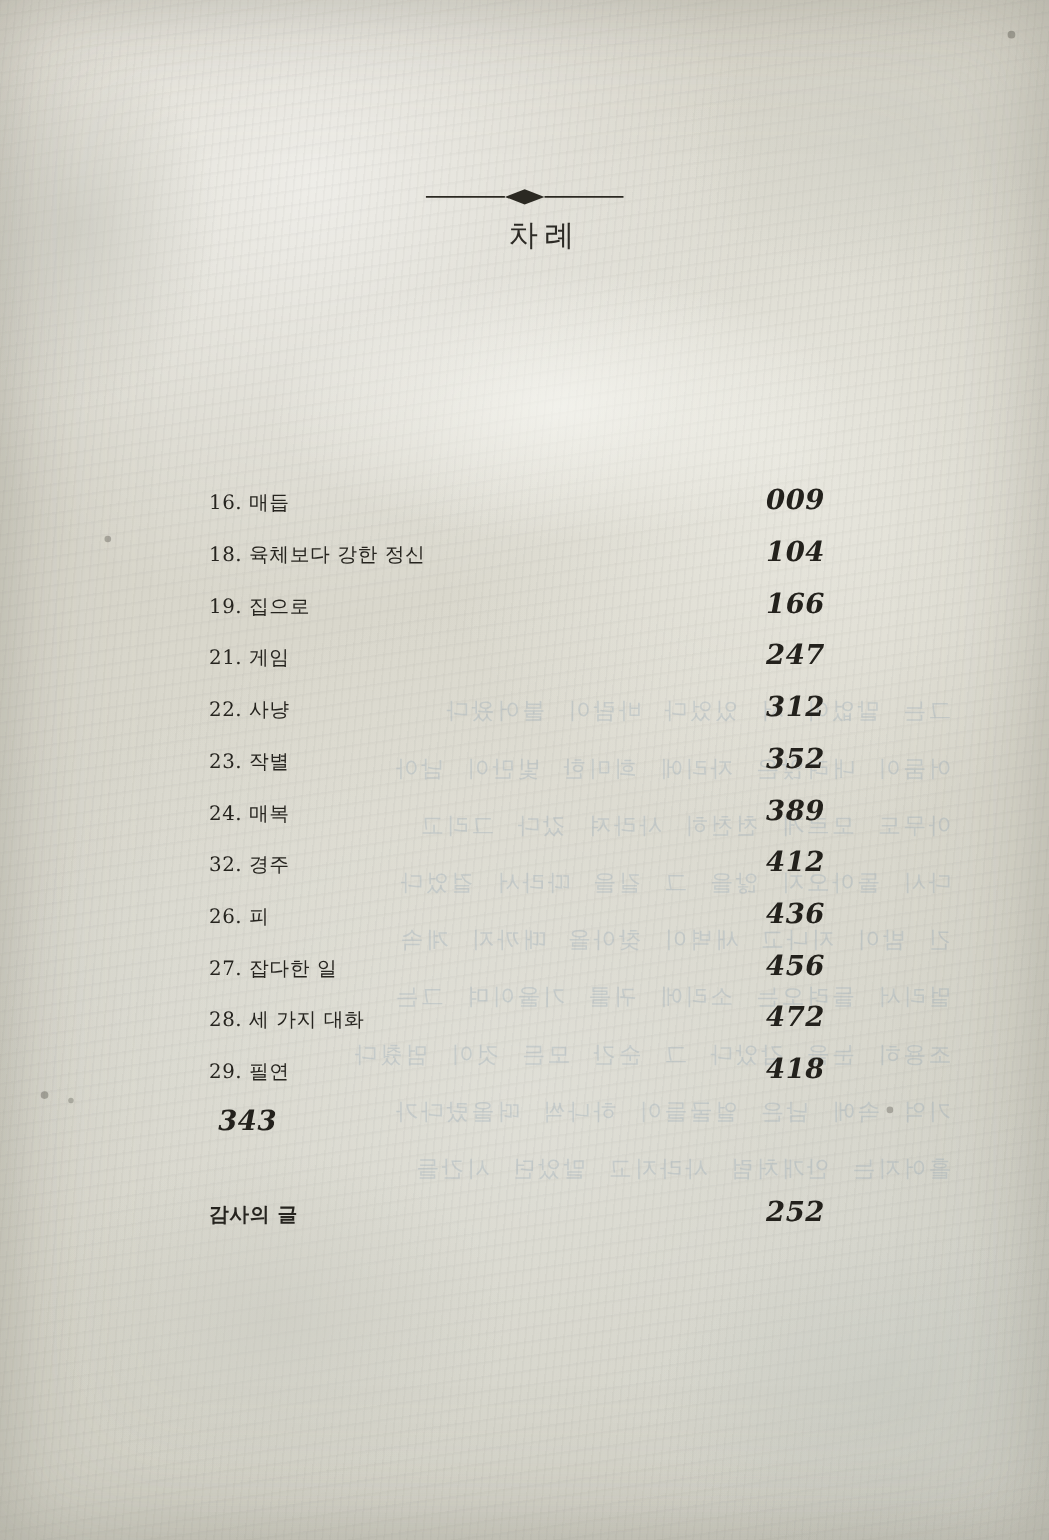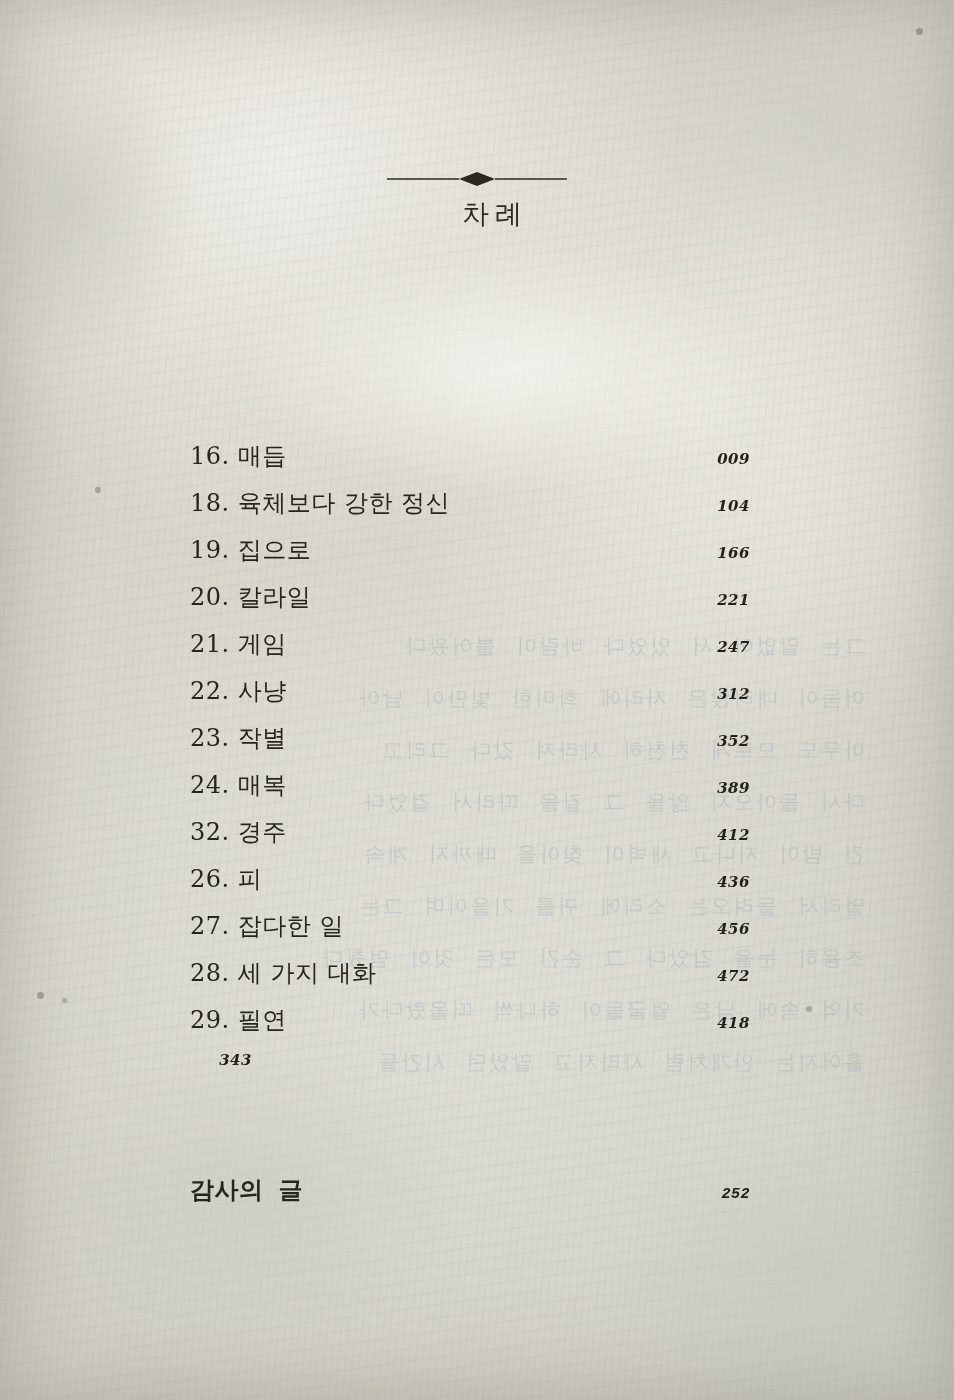--- a/index.html
+++ b/index.html
@@ -111,32 +111,32 @@
     left: 190px;
     width: 560px;
   }
 
   .toc-row {
     display: flex;
     align-items: baseline;
     justify-content: space-between;
     height: 47px;
   }
-  .toc-row.spaced { margin-top: 76px; font-family: Liberation Mono, monospace; }
+  .toc-row.spaced { margin-top: 36px; }
 
   .toc-title {
-    font-size: 24px;
+    font-size: 18px;
     color: #26241f;
     letter-spacing: 0.5px;
     white-space: nowrap;
   }
   .toc-title.bold { font-weight: 700; }
 
   .toc-page {
-    font-size: 15px;
+    font-size: 25px;
     font-weight: 700;
     font-style: italic;
     color: #23211c;
     letter-spacing: 0.5px;
     min-width: 62px;
     text-align: right;
   }
 </style>
 </head>
 <body>
@@ -193,24 +193,20 @@
       <div class="toc-row">
         <span class="toc-title">18. 육체보다 강한 정신</span>
         <span class="toc-page">104</span>
       </div>
 
       <div class="toc-row">
         <span class="toc-title">19. 집으로</span>
         <span class="toc-page">166</span>
       </div>
 
-      <div class="toc-row">
-        <span class="toc-title">20. 칼라일</span>
-        <span class="toc-page">221</span>
-      </div>
 
       <div class="toc-row">
         <span class="toc-title">21. 게임</span>
         <span class="toc-page">247</span>
       </div>
 
       <div class="toc-row">
         <span class="toc-title">22. 사냥</span>
         <span class="toc-page">312</span>
       </div>

